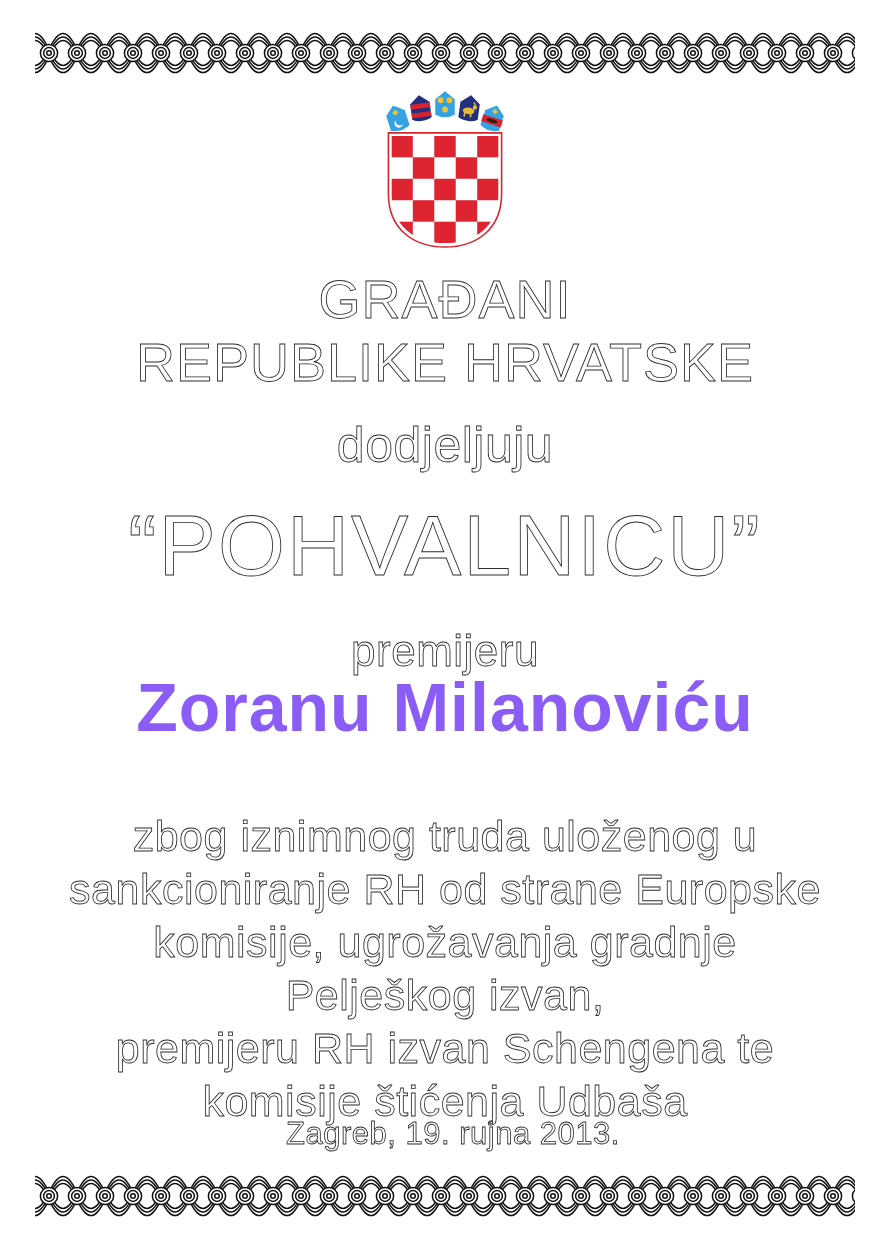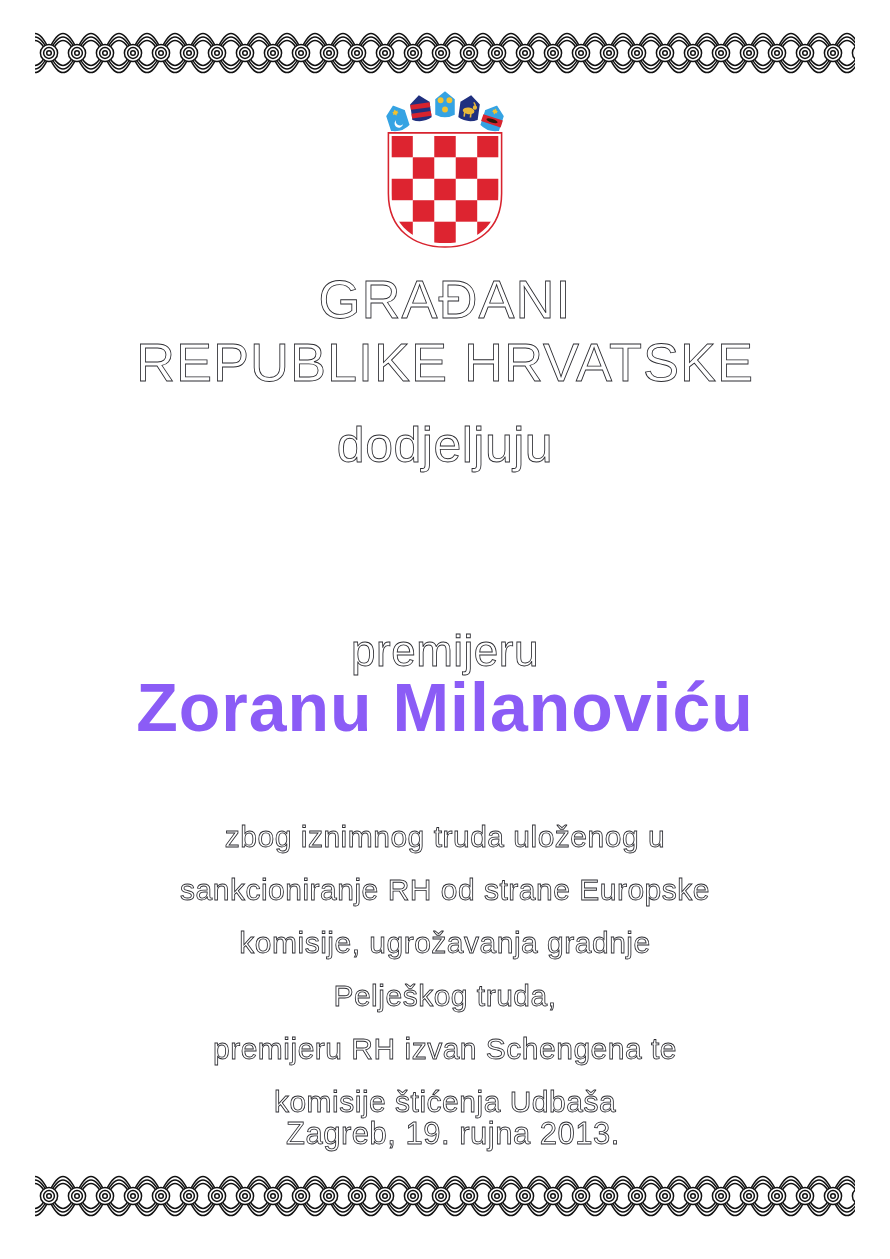--- a/index.html
+++ b/index.html
@@ -50,21 +50,21 @@
       -webkit-text-fill-color: transparent;
       -webkit-text-stroke: 0.85px #2d2d32;
     }
   }
 
   .issuer      { top: 268px; font-size: 54px; line-height: 63px; letter-spacing: 1px; }
   .action      { top: 416px; font-size: 50px; }
   .award-title { top: 496px; font-size: 86px; letter-spacing: 2px; }
   .role        { top: 626px; font-size: 44px; }
   .name        { top: 668px; font-size: 68px; font-weight: 700; color: #8b5cf6; letter-spacing: 1px; }
-  .body-text   { top: 810px; font-size: 30px; line-height: 53px; }
+  .body-text   { top: 810px; font-size: 43px; line-height: 53px; }
   .body-text span { display: block; }
   .date-line   { top: 1116px; font-size: 31px; padding-left: 16px; }
 </style>
 </head>
 <body>
 
 <div class="page">
 
   <svg width="0" height="0" style="position:absolute" aria-hidden="true">
     <defs>
@@ -179,29 +179,30 @@
     </g>
   </svg>
 
   <div class="txt thin action">dodjeljuju</div>
 
   <div class="txt thin issuer">
     <div>GRAĐANI</div>
     <div>REPUBLIKE HRVATSKE</div>
   </div>
 
+  <div class="txt thin award-title">“POHVALNICU”</div>
 
   <div class="txt thin role">premijeru</div>
   <div class="txt name">Zoranu Milanoviću</div>
 
   <div class="txt thin body-text">
     <span>zbog iznimnog truda uloženog u</span>
     <span>sankcioniranje RH od strane Europske</span>
     <span>komisije, ugrožavanja gradnje</span>
-    <span>Pelješkog truda,</span>
+    <span>Pelješkog izvan,</span>
     <span>premijeru RH izvan Schengena te</span>
     <span>komisije štićenja Udbaša</span>
   </div>
 
   <div class="txt thin date-line">Zagreb, 19. rujna 2013.</div>
 
   <svg class="braid bottom" viewBox="0 0 820 46" preserveAspectRatio="none">
     <rect width="820" height="46" fill="url(#braidTile)"></rect>
   </svg>
 

